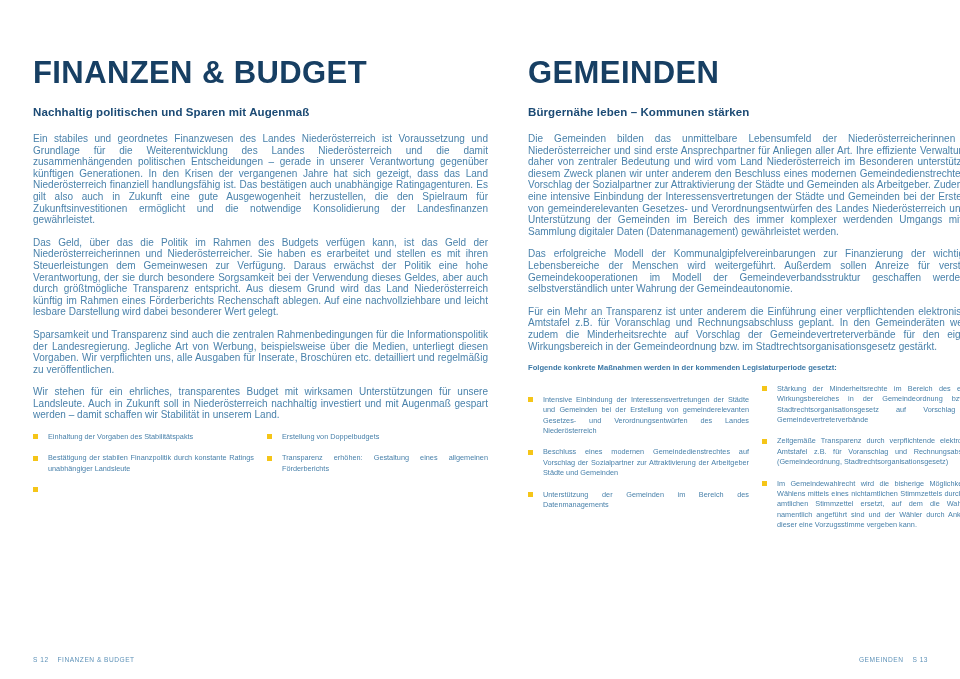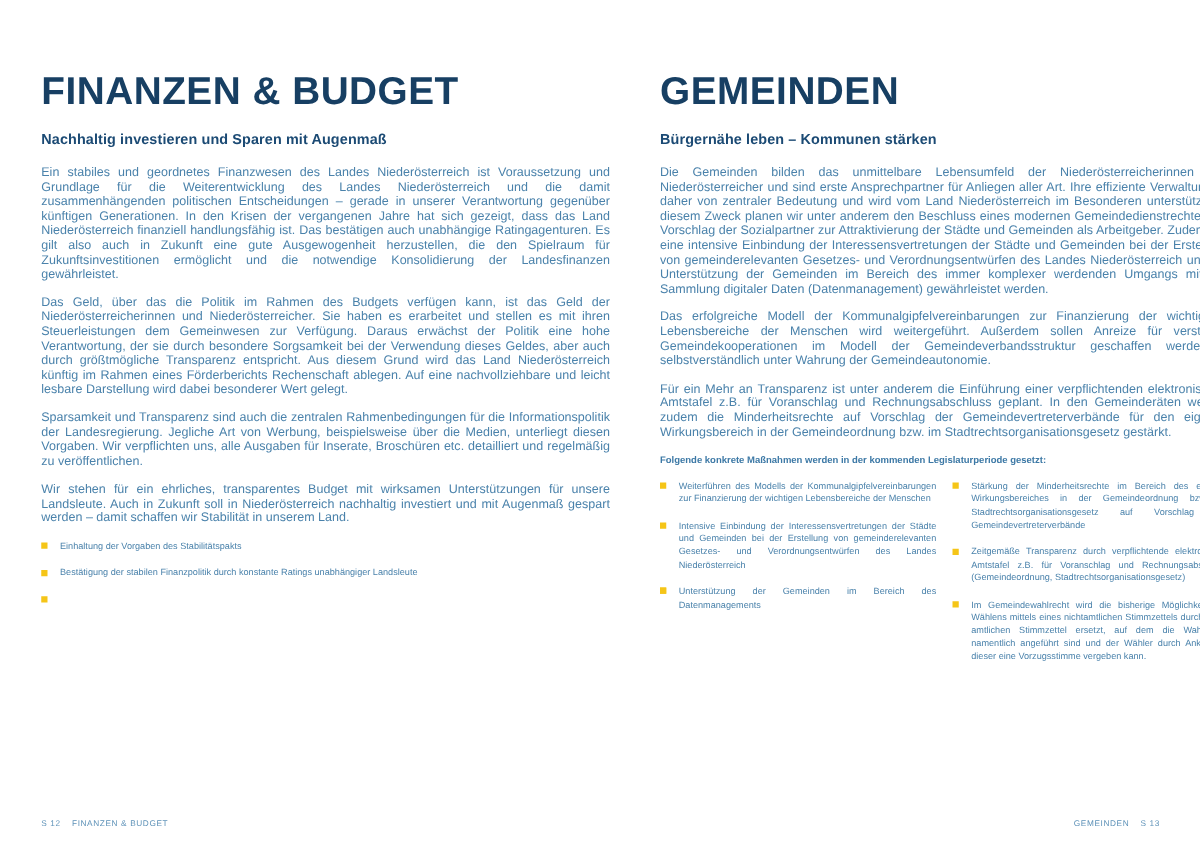--- a/index.html
+++ b/index.html
@@ -117,21 +117,21 @@
 </style>
 </head>
 <body>
 
 <div class="page">
 
   <div class="columns">
 
     <div class="col">
       <h1 class="section-title">FINANZEN &amp; BUDGET</h1>
-      <h2 class="section-subtitle">Nachhaltig investieren und Sparen mit Augenmaß</h2>
+      <h2 class="section-subtitle">Nachhaltig politischen und Sparen mit Augenmaß</h2>
 
       <p class="body-para">Ein stabiles und geordnetes Finanzwesen des Landes Niederösterreich ist Voraussetzung und Grundlage für die Weiterentwicklung des Landes Niederösterreich und die damit zusammenhängenden politischen Entscheidungen – gerade in unserer Verantwortung gegenüber künftigen Generationen. In den Krisen der vergangenen Jahre hat sich gezeigt, dass das Land Niederösterreich finanziell handlungsfähig ist. Das bestätigen auch unabhängige Ratingagenturen. Es gilt also auch in Zukunft eine gute Ausgewogenheit herzustellen, die den Spielraum für Zukunftsinvestitionen ermöglicht und die notwendige Konsolidierung der Landesfinanzen gewährleistet.</p>
       <p class="body-para">Das Geld, über das die Politik im Rahmen des Budgets verfügen kann, ist das Geld der Niederösterreicherinnen und Niederösterreicher. Sie haben es erarbeitet und stellen es mit ihren Steuerleistungen dem Gemeinwesen zur Verfügung. Daraus erwächst der Politik eine hohe Verantwortung, der sie durch besondere Sorgsamkeit bei der Verwendung dieses Geldes, aber auch durch größtmögliche Transparenz entspricht. Aus diesem Grund wird das Land Niederösterreich künftig im Rahmen eines Förderberichts Rechenschaft ablegen. Auf eine nachvollziehbare und leicht lesbare Darstellung wird dabei besonderer Wert gelegt.</p>
       <p class="body-para">Sparsamkeit und Transparenz sind auch die zentralen Rahmenbedingungen für die Informationspolitik der Landesregierung. Jegliche Art von Werbung, beispielsweise über die Medien, unterliegt diesen Vorgaben. Wir verpflichten uns, alle Ausgaben für Inserate, Broschüren etc. detailliert und regelmäßig zu veröffentlichen.</p>
       <p class="body-para">Wir stehen für ein ehrliches, transparentes Budget mit wirksamen Unterstützungen für unsere Landsleute. Auch in Zukunft soll in Niederösterreich nachhaltig investiert und mit Augenmaß gespart werden – damit schaffen wir Stabilität in unserem Land.</p>
 
 
       <div class="bullet-columns">
         <div class="bullet-col">
           <ul class="bullets">
@@ -141,43 +141,58 @@
             </li>
             <li>
               <span class="marker"></span>
               <span>Bestätigung der stabilen Finanzpolitik durch konstante Ratings unabhängiger Landsleute</span>
             </li>
             <li>
               <span class="marker"></span>
             </li>
           </ul>
         </div>
+        <div class="bullet-col">
+          <ul class="bullets">
+            <li>
+              <span class="marker"></span>
+              <span>Erstellung von Doppelbudgets</span>
+            </li>
+            <li>
+              <span class="marker"></span>
+              <span>Transparenz erhöhen: Gestaltung eines allgemeinen Förderberichts</span>
+            </li>
+          </ul>
+        </div>
       </div>
     </div>
 
     <div class="col">
       <h1 class="section-title">GEMEINDEN</h1>
       <h2 class="section-subtitle">Bürgernähe leben – Kommunen stärken</h2>
 
       <p class="body-para">Die Gemeinden bilden das unmittelbare Lebensumfeld der Niederösterreicherinnen und Niederösterreicher und sind erste Ansprechpartner für Anliegen aller Art. Ihre effiziente Verwaltung ist daher von zentraler Bedeutung und wird vom Land Niederösterreich im Besonderen unterstützt. Zu diesem Zweck planen wir unter anderem den Beschluss eines modernen Gemeindedienstrechtes auf Vorschlag der Sozialpartner zur Attraktivierung der Städte und Gemeinden als Arbeitgeber. Zudem soll eine intensive Einbindung der Interessensvertretungen der Städte und Gemeinden bei der Erstellung von gemeinderelevanten Gesetzes- und Verordnungsentwürfen des Landes Niederösterreich und die Unterstützung der Gemeinden im Bereich des immer komplexer werdenden Umgangs mit der Sammlung digitaler Daten (Datenmanagement) gewährleistet werden.</p>
       <p class="body-para">Das erfolgreiche Modell der Kommunalgipfelvereinbarungen zur Finanzierung der wichtigsten Lebensbereiche der Menschen wird weitergeführt. Außerdem sollen Anreize für verstärkte Gemeindekooperationen im Modell der Gemeindeverbandsstruktur geschaffen werden – selbstverständlich unter Wahrung der Gemeindeautonomie.</p>
       <p class="body-para">Für ein Mehr an Transparenz ist unter anderem die Einführung einer verpflichtenden elektronischen Amtstafel z.B. für Voranschlag und Rechnungsabschluss geplant. In den Gemeinderäten werden zudem die Minderheitsrechte auf Vorschlag der Gemeindevertreterverbände für den eigenen Wirkungsbereich in der Gemeindeordnung bzw. im Stadtrechtsorganisationsgesetz gestärkt.</p>
 
       <div class="measures-intro">Folgende konkrete Maßnahmen werden in der kommenden Legislaturperiode gesetzt:</div>
 
       <div class="bullet-columns">
         <div class="bullet-col">
           <ul class="bullets">
             <li>
               <span class="marker"></span>
-              <span>Weiterführen des Modells der Kommunalgipfelvereinbarungen zur Finanzierung der wichtigen Lebensbereiche der Menschen</span>
             </li>
             <li>
               <span class="marker"></span>
               <span>Intensive Einbindung der Interessensvertretungen der Städte und Gemeinden bei der Erstellung von gemeinderelevanten Gesetzes- und Verordnungsentwürfen des Landes Niederösterreich</span>
+            </li>
+            <li>
+              <span class="marker"></span>
+              <span>Beschluss eines modernen Gemeindedienstrechtes auf Vorschlag der Sozialpartner zur Attraktivierung der Arbeitgeber Städte und Gemeinden</span>
             </li>
             <li>
               <span class="marker"></span>
             </li>
             <li>
               <span class="marker"></span>
               <span>Unterstützung der Gemeinden im Bereich des Datenmanagements</span>
             </li>
           </ul>
         </div>

